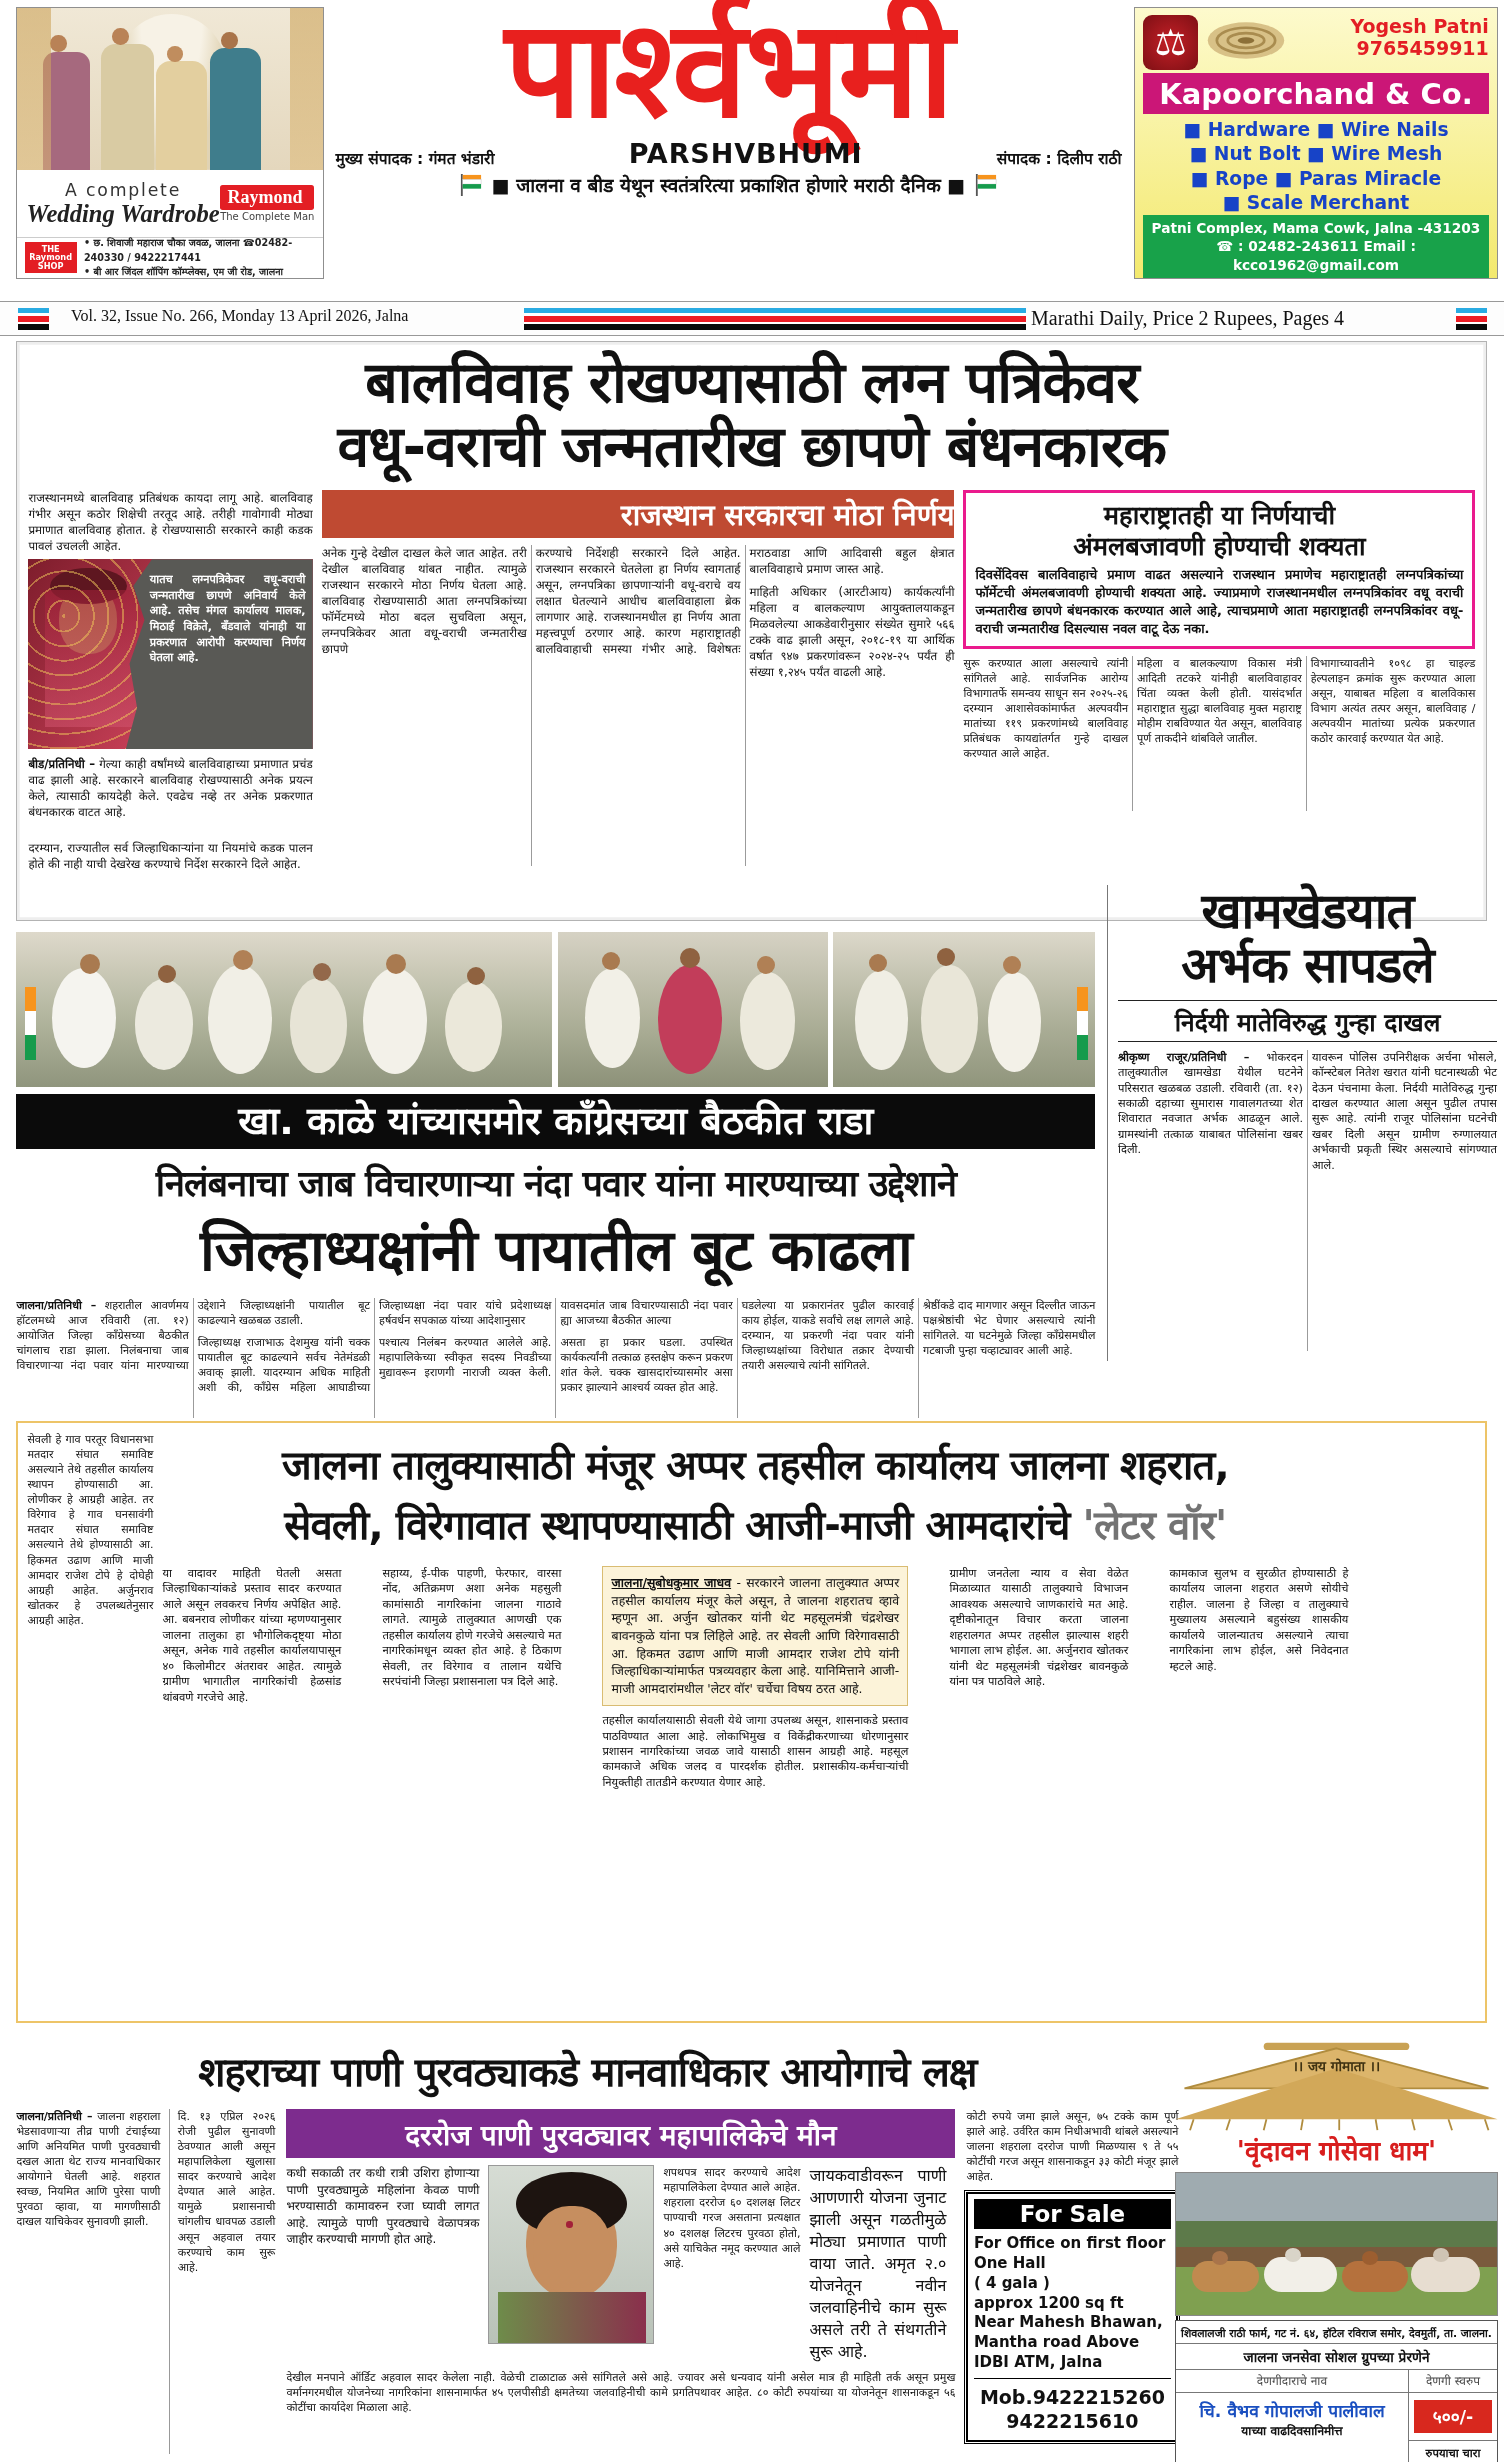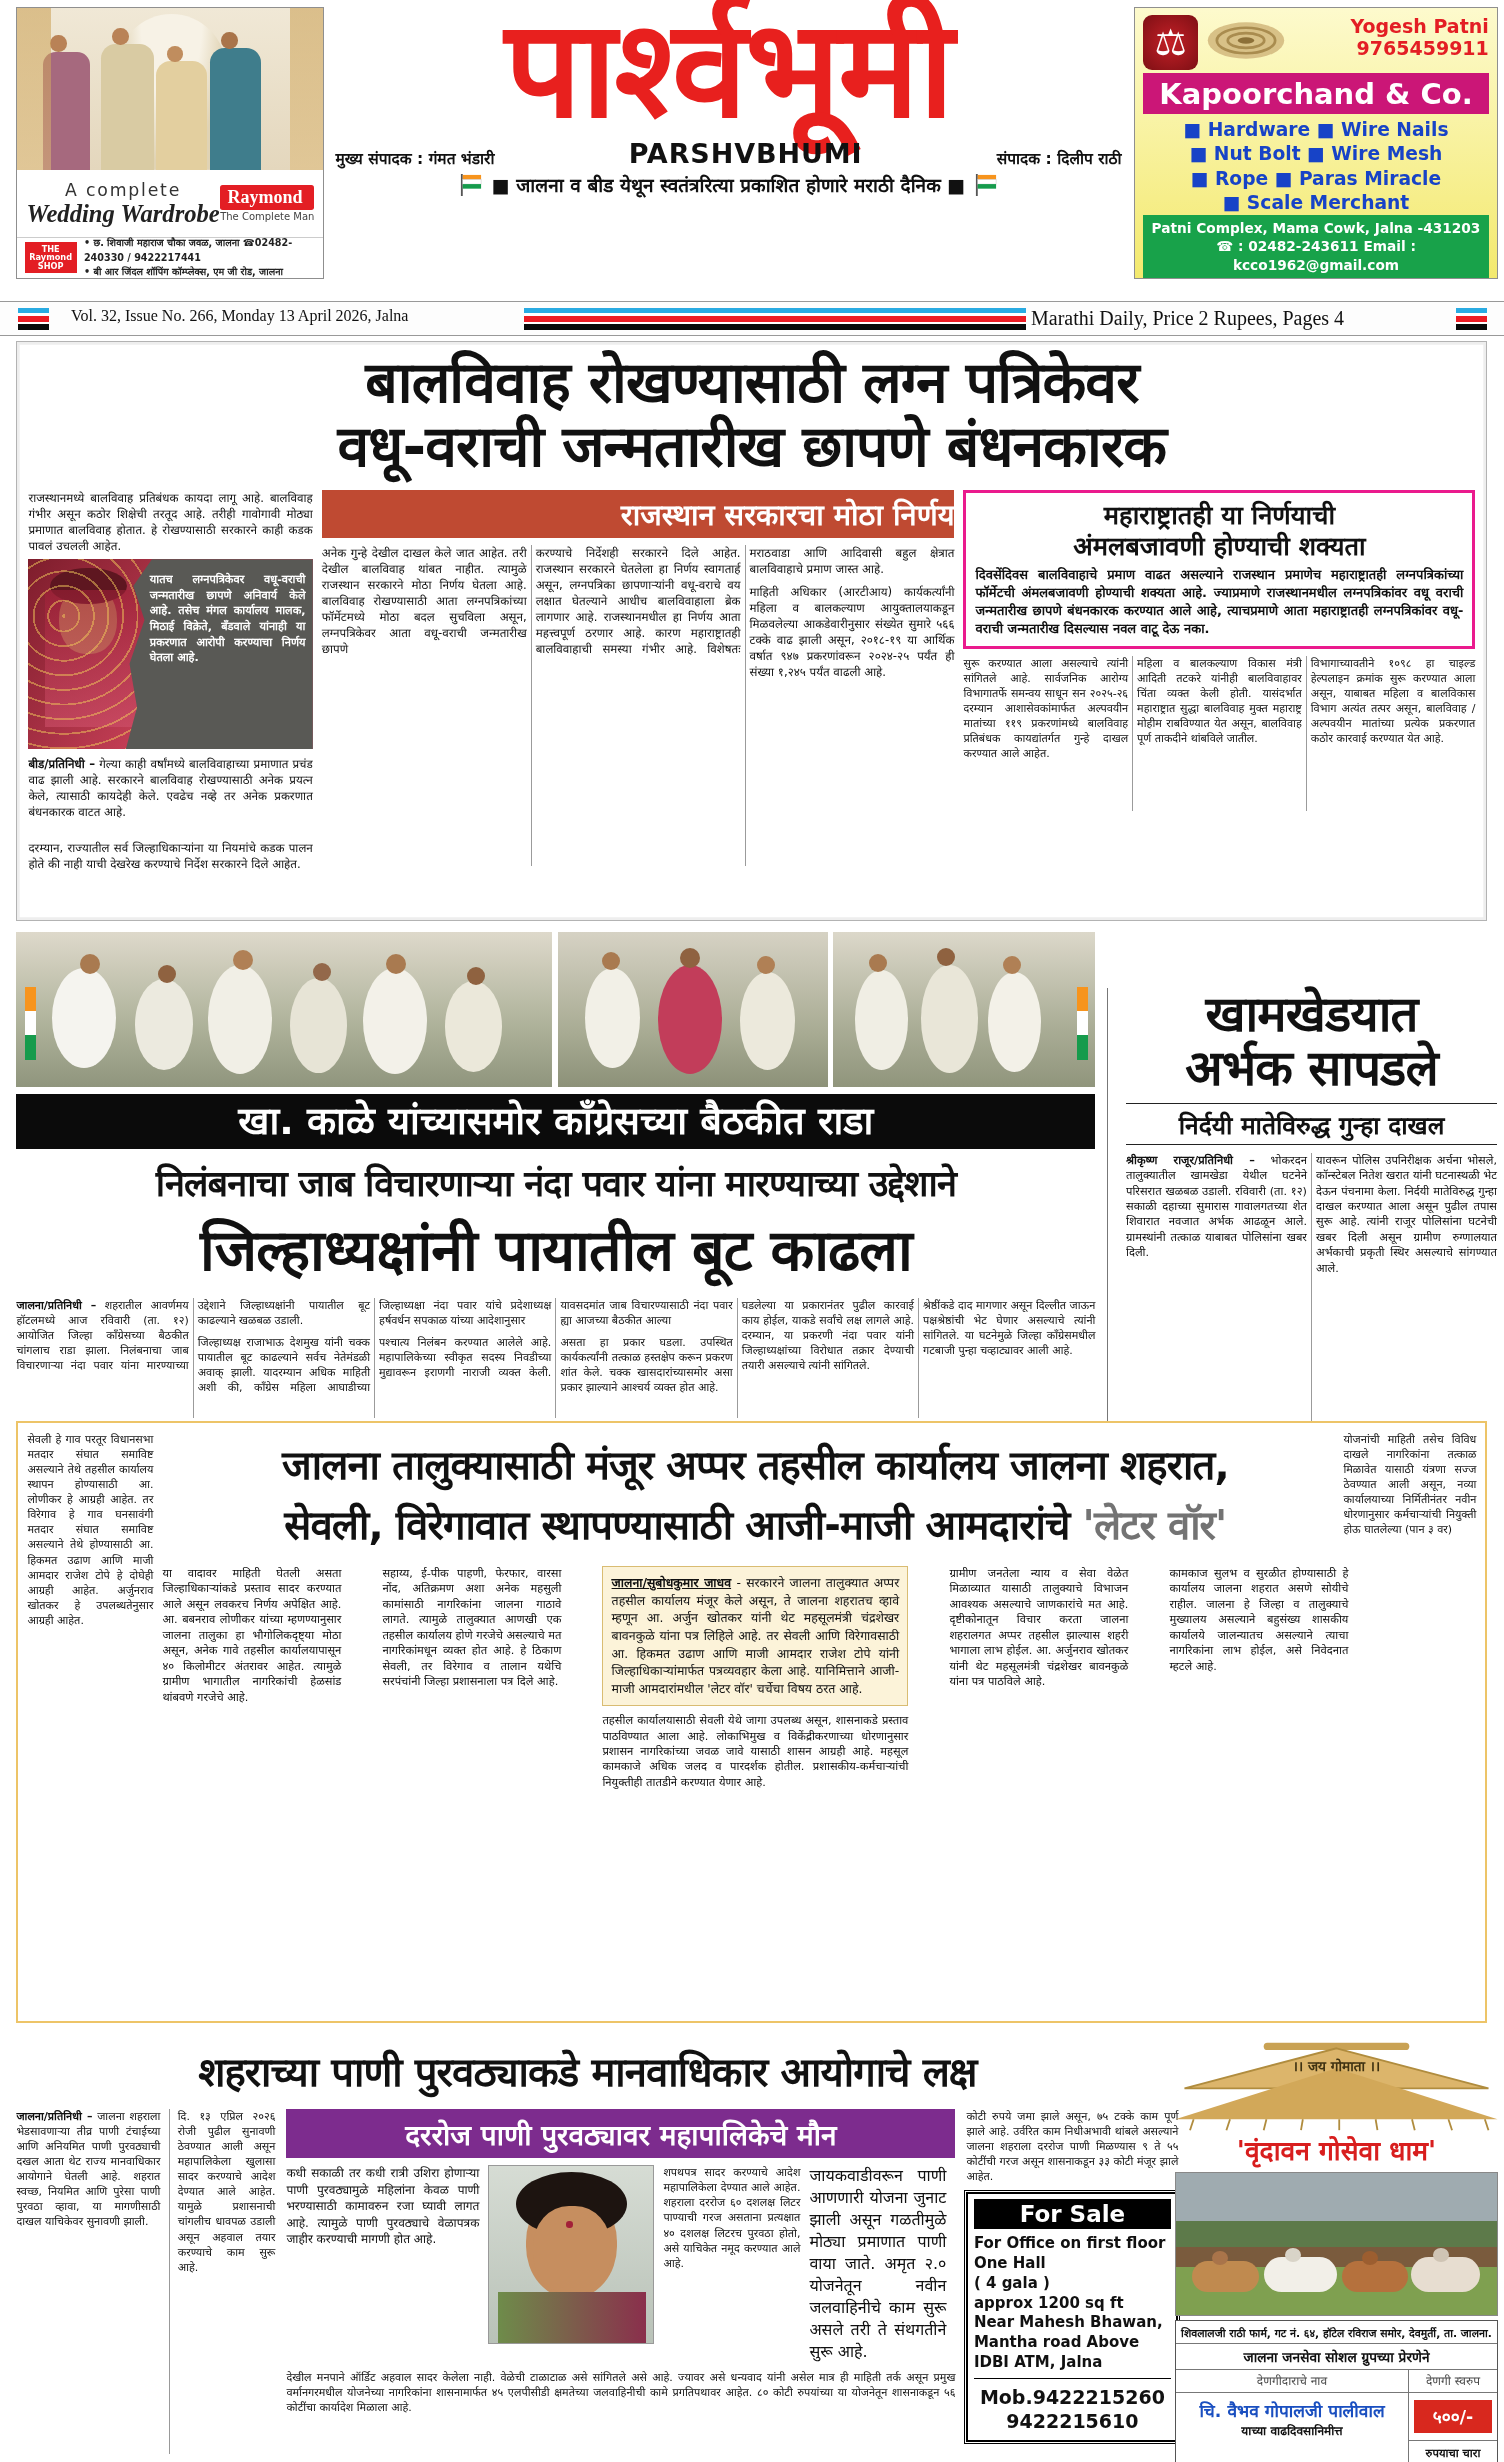--- a/index.html
+++ b/index.html
@@ -246,21 +246,21 @@
     <div class="mc colsmall" style="column-count:6;margin-top:11px;height:120px;font-size:11px">
       <p class="frag"><span class="byl">जालना/प्रतिनिधी –</span> <span>शहरातील आवर्णमय हॉटलमध्ये आज रविवारी (ता. १२) आयोजित जिल्हा काँग्रेसच्या बैठकीत चांगलाच राडा झाला. निलंबनाचा जाब विचारणाऱ्या नंदा पवार यांना मारण्याच्या उद्देशाने जिल्हाध्यक्षांनी पायातील बूट काढल्याने खळबळ उडाली.</span></p>
       <p class="frag">जिल्हाध्यक्ष राजाभाऊ देशमुख यांनी चक्क पायातील बूट काढल्याने सर्वच नेतेमंडळी अवाक् झाली. यादरम्यान अधिक माहिती अशी की, काँग्रेस महिला आघाडीच्या जिल्हाध्यक्षा नंदा पवार यांचे प्रदेशाध्यक्ष हर्षवर्धन सपकाळ यांच्या आदेशानुसार</p>
       <p class="frag">पश्चात्य निलंबन करण्यात आलेले आहे. महापालिकेच्या स्वीकृत सदस्य निवडीच्या मुद्यावरून इराणगी नाराजी व्यक्त केली. यावसदमांत जाब विचारण्यासाठी नंदा पवार ह्या आजच्या बैठकीत आल्या</p>
       <p class="frag">असता हा प्रकार घडला. उपस्थित कार्यकर्त्यांनी तत्काळ हस्तक्षेप करून प्रकरण शांत केले. चक्क खासदारांच्यासमोर असा प्रकार झाल्याने आश्चर्य व्यक्त होत आहे.</p>
       <p class="frag">घडलेल्या या प्रकारानंतर पुढील कारवाई काय होईल, याकडे सर्वांचे लक्ष लागले आहे. दरम्यान, या प्रकरणी नंदा पवार यांनी जिल्हाध्यक्षांच्या विरोधात तक्रार देण्याची तयारी असल्याचे त्यांनी सांगितले.</p>
       <p class="frag">श्रेष्ठींकडे दाद मागणार असून दिल्लीत जाऊन पक्षश्रेष्ठांची भेट घेणार असल्याचे त्यांनी सांगितले. या घटनेमुळे जिल्हा काँग्रेसमधील गटबाजी पुन्हा चव्हाट्यावर आली आहे.</p>
     </div>
   </div>
 
-  <div class="abs" style="left:1107px;top:988px;width:390px;height:476px;border-left:1.4px solid #777;padding-left:18px">
+  <div class="abs" style="left:1107px;top:885px;width:390px;height:476px;border-left:1.4px solid #777;padding-left:10px">
     <div class="kh-h">खामखेडयात</div>
     <div class="kh-h">अर्भक सापडले</div>
     <div class="kh-sub">निर्दयी मातेविरुद्ध गुन्हा दाखल</div>
     <div class="mc colsmall" style="column-count:2;height:301px;font-size:11.3px">
       <p class="frag"><span class="byl">श्रीकृष्ण राजूर/प्रतिनिधी –</span> <span>भोकरदन तालुक्यातील खामखेडा येथील घटनेने परिसरात खळबळ उडाली. रविवारी (ता. १२) सकाळी दहाच्या सुमारास गावालगतच्या शेत शिवारात नवजात अर्भक आढळून आले. ग्रामस्थांनी तत्काळ याबाबत पोलिसांना खबर दिली.</span></p>
       <p class="frag">यावरून पोलिस उपनिरीक्षक अर्चना भोसले, कॉन्स्टेबल नितेश खरात यांनी घटनास्थळी भेट देऊन पंचनामा केला. निर्दयी मातेविरुद्ध गुन्हा दाखल करण्यात आला असून पुढील तपास सुरू आहे. त्यांनी राजूर पोलिसांना घटनेची खबर दिली असून ग्रामीण रुग्णालयात अर्भकाची प्रकृती स्थिर असल्याचे सांगण्यात आले.</p>
     </div>
   </div>
 
   <div class="abs tehsilbox" style="left:16.4px;top:1421px;width:1471px;height:602px">
@@ -272,21 +272,20 @@
         <div class="colsmall" style="width:179px;font-size:11.3px">या वादावर माहिती घेतली असता जिल्हाधिकाऱ्यांकडे प्रस्ताव सादर करण्यात आले असून लवकरच निर्णय अपेक्षित आहे. आ. बबनराव लोणीकर यांच्या म्हणण्यानुसार जालना तालुका हा भौगोलिकदृष्ट्या मोठा असून, अनेक गावे तहसील कार्यालयापासून ४० किलोमीटर अंतरावर आहेत. त्यामुळे ग्रामीण भागातील नागरिकांची हेळसांड थांबवणे गरजेचे आहे.</div>
         <div class="colsmall" style="width:179px;font-size:11.3px">सहाय्य, ई-पीक पाहणी, फेरफार, वारसा नोंद, अतिक्रमण अशा अनेक महसुली कामांसाठी नागरिकांना जालना गाठावे लागते. त्यामुळे तालुक्यात आणखी एक तहसील कार्यालय होणे गरजेचे असल्याचे मत नागरिकांमधून व्यक्त होत आहे. हे ठिकाण सेवली, तर विरेगाव व तालान यथेचि सरपंचांनी जिल्हा प्रशासनाला पत्र दिले आहे.</div>
         <div style="width:306px">
           <div class="cream"><span class="byl" style="text-decoration:underline">जालना/सुबोधकुमार जाधव</span><span> - सरकारने जालना तालुक्यात अप्पर तहसील कार्यालय मंजूर केले असून, ते जालना शहरातच व्हावे म्हणून आ. अर्जुन खोतकर यांनी थेट महसूलमंत्री चंद्रशेखर बावनकुळे यांना पत्र लिहिले आहे. तर सेवली आणि विरेगावसाठी आ. हिकमत उढाण आणि माजी आमदार राजेश टोपे यांनी जिल्हाधिकाऱ्यांमार्फत पत्रव्यवहार केला आहे. यानिमित्ताने आजी-माजी आमदारांमधील 'लेटर वॉर' चर्चेचा विषय ठरत आहे.</span></div>
           <div class="colsmall" style="margin-top:7.3px;font-size:11.3px">तहसील कार्यालयासाठी सेवली येथे जागा उपलब्ध असून, शासनाकडे प्रस्ताव पाठविण्यात आला आहे. लोकाभिमुख व विकेंद्रीकरणाच्या धोरणानुसार प्रशासन नागरिकांच्या जवळ जावे यासाठी शासन आग्रही आहे. महसूल कामकाजे अधिक जलद व पारदर्शक होतील. प्रशासकीय-कर्मचाऱ्यांची नियुक्तीही तातडीने करण्यात येणार आहे.</div>
         </div>
         <div class="colsmall" style="width:179px;font-size:11.3px">ग्रामीण जनतेला न्याय व सेवा वेळेत मिळाव्यात यासाठी तालुक्याचे विभाजन आवश्यक असल्याचे जाणकारांचे मत आहे. दृष्टीकोनातून विचार करता जालना शहरालगत अप्पर तहसील झाल्यास शहरी भागाला लाभ होईल. आ. अर्जुनराव खोतकर यांनी थेट महसूलमंत्री चंद्रशेखर बावनकुळे यांना पत्र पाठविले आहे.</div>
         <div class="colsmall" style="width:179px;font-size:11.3px">कामकाज सुलभ व सुरळीत होण्यासाठी हे कार्यालय जालना शहरात असणे सोयीचे राहील. जालना हे जिल्हा व तालुक्याचे मुख्यालय असल्याने बहुसंख्य शासकीय कार्यालये जालन्यातच असल्याने त्याचा नागरिकांना लाभ होईल, असे निवेदनात म्हटले आहे.</div>
       </div>
     </div>
-    <div class="abs colsmall" style="right:9px;top:9px;width:133px;height:576px;font-size:11px">योजनांची माहिती तसेच विविध दाखले नागरिकांना तत्काळ मिळावेत यासाठी यंत्रणा सज्ज ठेवण्यात आली असून, नव्या कार्यालयाच्या निर्मितीनंतर नवीन धोरणानुसार कर्मचाऱ्यांची नियुक्ती होऊ घातलेल्या (पान ३ वर)</div>
   </div>
 
   <div class="abs" style="left:16.4px;top:2043px;width:1142px">
     <div class="w-h ctr">शहराच्या पाणी पुरवठ्याकडे मानवाधिकार आयोगाचे लक्ष</div>
   </div>
   <div class="abs" style="left:16.4px;top:2109px;width:1151px;height:345px">
     <div class="abs colsmall" style="left:0;top:0;width:144px;height:345px;font-size:11px"><span class="byl">जालना/प्रतिनिधी –</span> <span>जालना शहराला भेडसावणाऱ्या तीव्र पाणी टंचाईच्या आणि अनियमित पाणी पुरवठ्याची दखल आता थेट राज्य मानवाधिकार आयोगाने घेतली आहे. शहरात स्वच्छ, नियमित आणि पुरेसा पाणी पुरवठा व्हावा, या मागणीसाठी दाखल याचिकेवर सुनावणी झाली.</span></div>
     <div class="abs colsmall" style="left:153px;top:0;width:106px;height:345px;font-size:11px;border-left:0.9px solid #999;padding-left:7.3px">दि. १३ एप्रिल २०२६ रोजी पुढील सुनावणी ठेवण्यात आली असून महापालिकेला खुलासा सादर करण्याचे आदेश देण्यात आले आहेत. यामुळे प्रशासनाची चांगलीच धावपळ उडाली असून अहवाल तयार करण्याचे काम सुरू आहे.</div>
     <div class="abs" style="left:270px;top:0;width:669px">
       <div class="purpleband">दररोज पाणी पुरवठ्यावर महापालिकेचे मौन</div>

